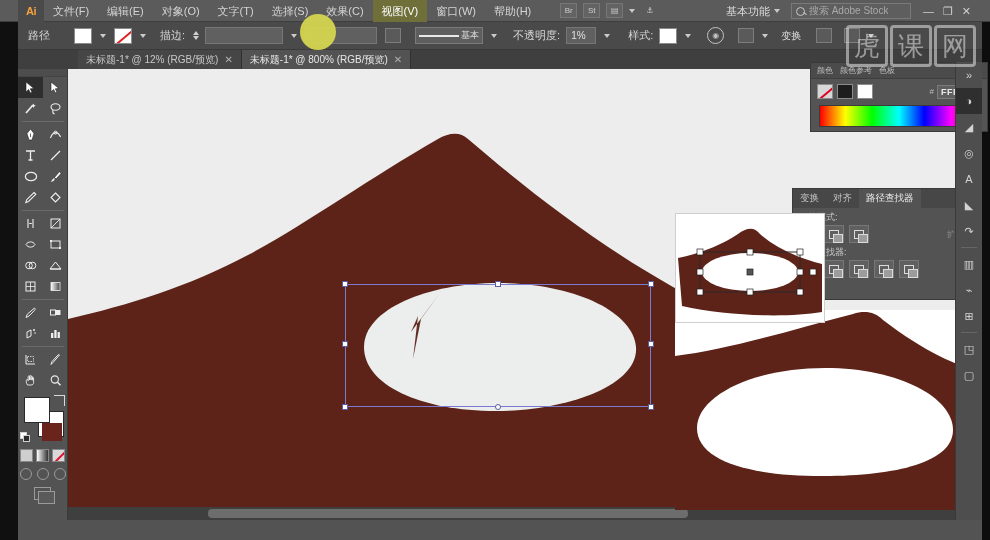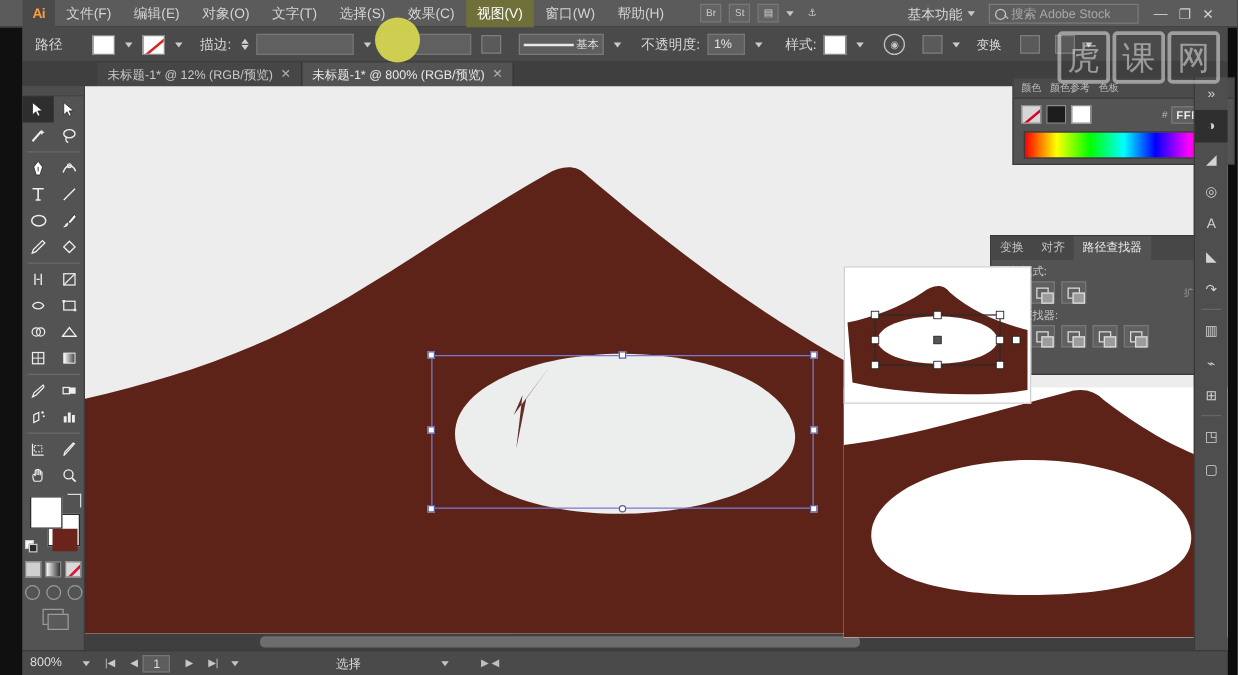--- a/index.html
+++ b/index.html
@@ -752,33 +752,20 @@
     <div class="rd-item">↷</div>
     <div class="rd-sep"></div>
     <div class="rd-item">▥</div>
     <div class="rd-item">⌁</div>
     <div class="rd-item">⊞</div>
     <div class="rd-sep"></div>
     <div class="rd-item">◳</div>
     <div class="rd-item">▢</div>
   </div>
 
-  <div class="statusbar">
-    <span class="sb-zoom">800%</span>
-    <span class="sb-caret"></span>
-    <span class="sb-arrows">|◀</span>
-    <span class="sb-arrows">◀</span>
-    <span class="sb-page">1</span>
-    <span class="sb-arrows">▶</span>
-    <span class="sb-arrows">▶|</span>
-    <span class="sb-caret" style="margin-left:6px"></span>
-    <span class="sb-status">选择</span>
-    <span class="sb-caret" style="margin-left:60px"></span>
-    <span class="sb-right">▶ ◀</span>
-  </div>
 
   <div class="watermark">
     <span class="wm-char">虎</span>
     <span class="wm-char">课</span>
     <span class="wm-char">网</span>
   </div>
 
 </div>
 
 </body></html>

